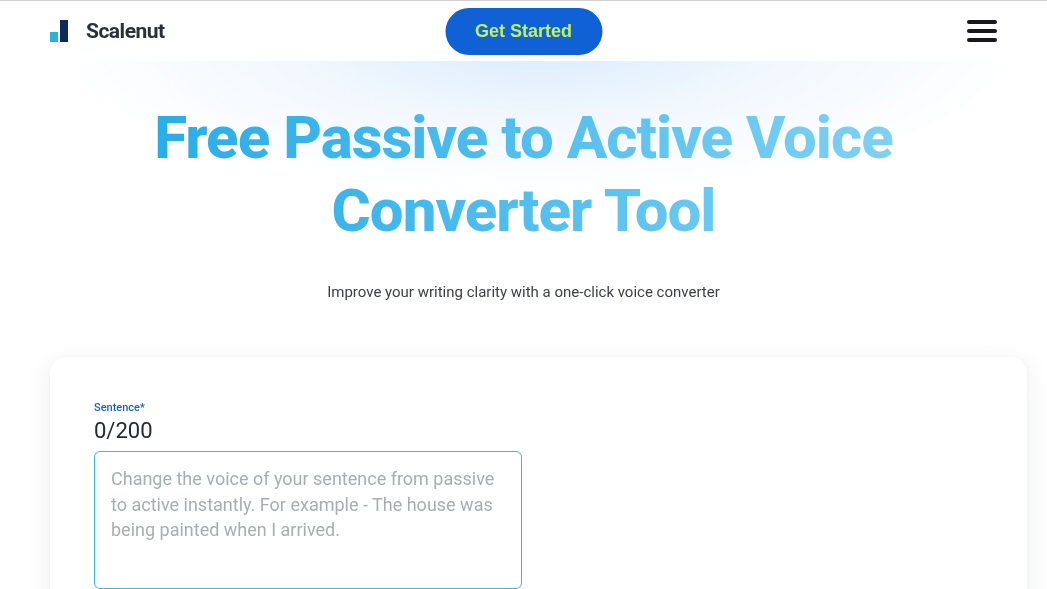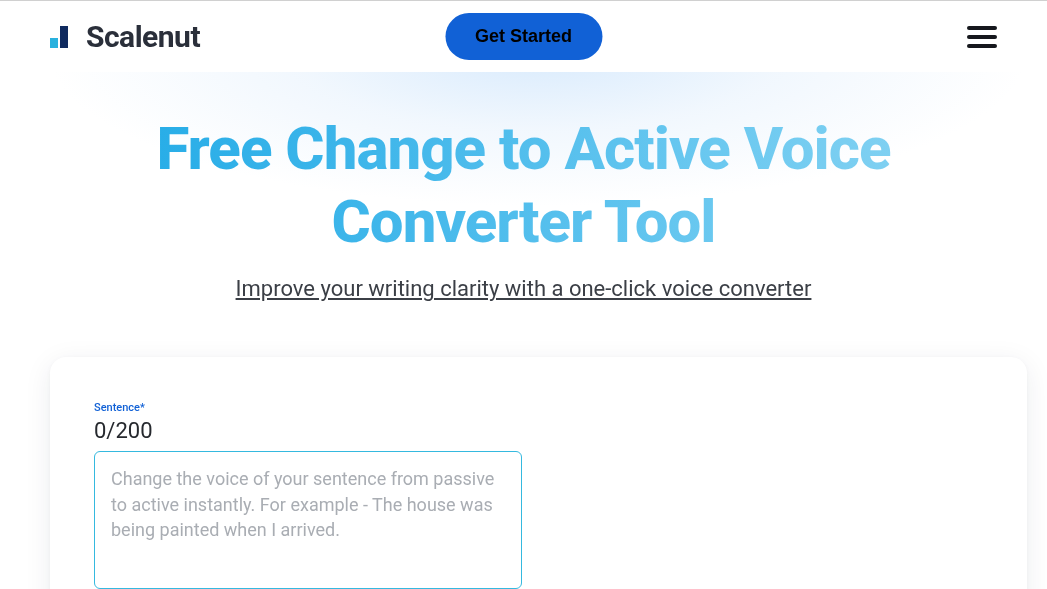--- a/index.html
+++ b/index.html
@@ -34,29 +34,29 @@
       gap: 10px;
     }
 
     .logo-mark {
       width: 26px;
       height: 22px;
       position: relative;
     }
 
     .logo-text {
-      font-size: 30px;
+      font-size: 21px;
       font-weight: 700;
       color: #2a2f3a;
       letter-spacing: -0.5px;
     }
 
     .cta-btn {
       background: #1161d6;
-      color: #000000;
+      color: #bef264;
       border: none;
       border-radius: 28px;
       padding: 13px 30px;
       font-size: 18px;
       font-weight: 600;
       cursor: pointer;
       position: absolute;
       left: 50%;
       transform: translateX(-50%);
     }
@@ -110,25 +110,24 @@
       -webkit-background-clip: text;
       background-clip: text;
       -webkit-text-fill-color: transparent;
       color: transparent;
       padding: 0 10px;
       margin: 0 auto;
       max-width: 1020px;
     }
 
     .sub {
-      margin-top: 18px;
-      font-size: 22px;
+      margin-top: 36px;
+      font-size: 15px;
       color: #3b3f46;
       font-weight: 400;
-      text-decoration: underline;
     }
 
     .card {
       margin: 56px 20px 0 50px;
       background: #fff;
       border-radius: 16px;
       box-shadow: 0 6px 28px rgba(17, 34, 68, 0.08), 0 1px 4px rgba(0,0,0,0.04);
       padding: 44px 44px 40px 44px;
       text-align: left;
       min-height: 260px;
@@ -186,21 +185,21 @@
     <span></span>
       <span></span>
       <span></span>
   </div>
 </header>
 
 <div class="hero-wrap">
   <div class="hero-bg"></div>
 
   <div class="content">
-    <h1 class="headline">Free Change to Active Voice Converter Tool</h1>
+    <h1 class="headline">Free Passive to Active Voice Converter Tool</h1>
     <p class="sub">Improve your writing clarity with a one-click voice converter</p>
 
     <div class="card">
       <div class="field-label">Sentence*</div>
       <div class="counter">0/200</div>
       <textarea class="sentence-input" placeholder="Change the voice of your sentence from passive to active instantly. For example - The house was being painted when I arrived." style=""></textarea>
     </div>
   </div>
 </div>
 

